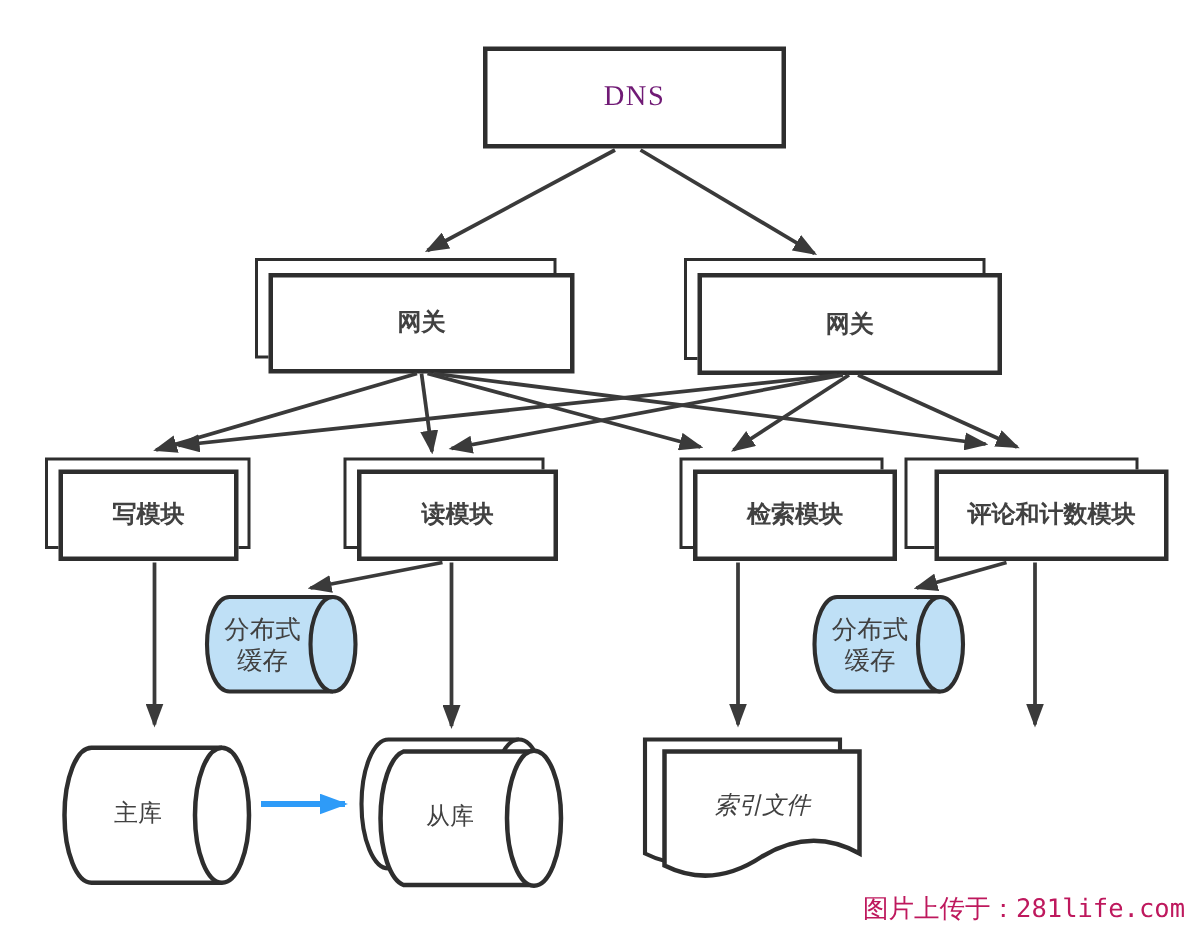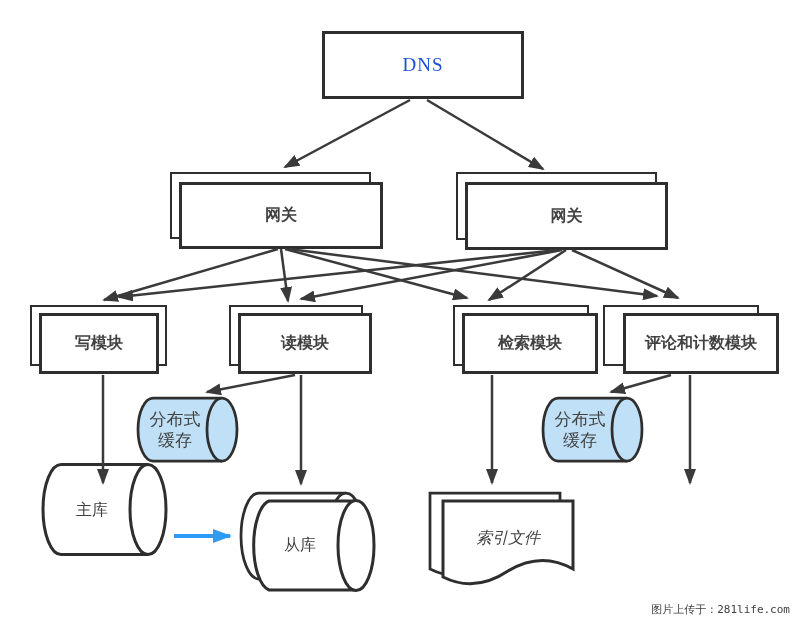--- a/index.html
+++ b/index.html
@@ -15,42 +15,42 @@
     position:relative;width:800px;height:622px;background:var(--bg);
     font-family:"Liberation Serif","DejaVu Serif",serif;color:var(--text);
     overflow:hidden;
   }
   .stage *{box-sizing:border-box;}
   
   .box{
     position:absolute;background:#fff;border:3px solid var(--box-border);
     display:flex;align-items:center;justify-content:center;
   }
-  .dns-label{font-size:19px;letter-spacing:1px;color:#1d4ed8;}
+  .dns-label{font-size:19px;letter-spacing:1px;color:#701a75;}
   
   .stack{position:absolute;}
   .stack .back{
     position:absolute;left:0;top:0;background:#fff;border:2.5px solid var(--box-border);
   }
   .stack .front{
     position:absolute;background:#fff;border:3px solid var(--box-border);
     display:flex;align-items:center;justify-content:center;
   }
   .node-label{font-size:16px;color:var(--text);white-space:nowrap;font-weight:bold;}
   
   .shape{position:absolute;}
   .shape svg{position:absolute;left:0;top:0;overflow:visible;}
   .shape .lbl{
     position:absolute;display:flex;align-items:center;justify-content:center;
     text-align:center;font-size:16px;color:var(--text);line-height:1.2;
   }
   .cache .lbl{font-size:17px;line-height:1.2;}
   .wires{position:absolute;left:0;top:0;pointer-events:none;z-index:10;}
   .watermark{
-    position:absolute;right:10px;bottom:5px;font-size:11px;color:#404040;
+    position:absolute;right:10px;bottom:5px;font-size:17px;color:#be185d;
     font-family:"DejaVu Sans Mono","Liberation Mono",monospace;
     letter-spacing:0px;
   }
 </style>
 </head>
 <body>
 
 <div class="stage">
 
   <div class="box" style="left:322px;top:31px;width:202px;height:68px;">
@@ -110,21 +110,21 @@
 
   <div class="shape cache" style="left:541px;top:396px;width:103px;height:69px;">
     <svg width="103" height="69" viewBox="0 0 103 69">
       <path d="M 86,2 L 17,2 A 15 31.5 0 0 0 17,65 L 86,65 L 86,2 Z" fill="#bfe0f6" stroke="none"></path>
       <path d="M 86,2 L 17,2 A 15 31.5 0 0 0 17,65 L 86,65" fill="none" stroke="#2e2e2e" stroke-width="2.75"></path>
       <ellipse cx="86" cy="33.5" rx="15" ry="31.5" fill="#bfe0f6" stroke="#2e2e2e" stroke-width="2.75"></ellipse>
     </svg>
     <span class="lbl" style="left:6px;top:0;width:66px;height:69px;">分布式缓存</span>
   </div>
 
-  <div class="shape" style="left:40px;top:462px;width:130px;height:95px;">
+  <div class="shape" style="left:40px;top:496px;width:130px;height:95px;font-family:Liberation Mono, monospace;">
     <svg width="130" height="95" viewBox="0 0 130 95">
       <path d="M 108,2.5 L 21,2.5 A 18 45 0 0 0 21,92.5 L 108,92.5 L 108,2.5 Z" fill="#fff" stroke="none"></path>
       <path d="M 108,2.5 L 21,2.5 A 18 45 0 0 0 21,92.5 L 108,92.5" fill="none" stroke="#2e2e2e" stroke-width="3"></path>
       <ellipse cx="108" cy="47.5" rx="18" ry="45" fill="#fff" stroke="#2e2e2e" stroke-width="3"></ellipse>
     </svg>
     <span class="lbl" style="left:0;top:0;width:104px;height:95px;">主库</span>
   </div>
 
   <div class="shape" style="left:236px;top:489px;width:142px;height:104px;">
     <svg width="142" height="104" viewBox="0 0 142 104">

